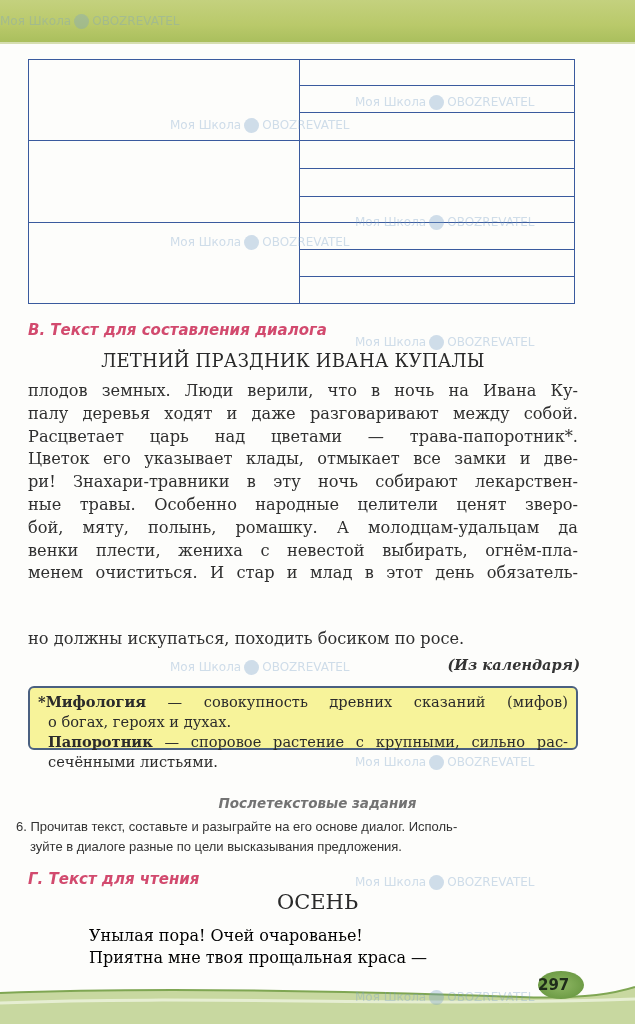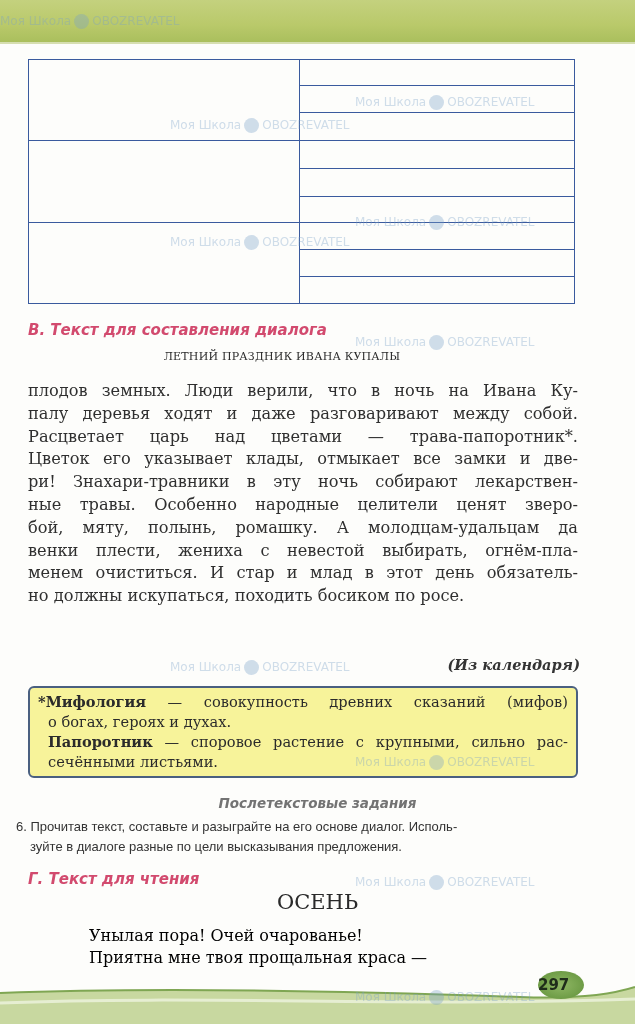--- a/index.html
+++ b/index.html
@@ -2,26 +2,26 @@
 <html><head>
 <meta charset="utf-8">
 <style>
   html, body { margin:0; padding:0; }
   body { width:635px; height:1024px; position:relative; overflow:hidden; background:#fdfdfb; font-family:"DejaVu Serif", serif; color:#2b2b2b; }
   .top-band { position:absolute; left:0; top:0; width:635px; height:42px; background:linear-gradient(180deg,#c4d17e 0%,#b9c96a 60%,#aabf5d 100%); border-bottom:2px solid #d6deb1; }
   .grid-table { position:absolute; left:28px; top:59px; width:547px; height:245px; border:1.5px solid #3a5a9e; box-sizing:border-box; }
   .grid-table .vline { position:absolute; left:270px; top:0; bottom:0; border-left:1.5px solid #3a5a9e; }
   .grid-table .hl { position:absolute; border-top:1.5px solid #3a5a9e; }
   .section-heading { position:absolute; left:28px; font-family:"DejaVu Sans", sans-serif; font-weight:bold; font-style:italic; color:#d24a6e; font-size:15px; }
-  .title { position:absolute; left:0; width:564px; text-align:center; font-size:11px; letter-spacing:0.2px; color:#2a2a2a; }
+  .title { position:absolute; left:0; width:564px; text-align:center; font-size:18px; letter-spacing:0.2px; color:#2a2a2a;padding-left:11px; }
   .para { position:absolute; left:28px; width:550px; font-size:16.2px; line-height:22.8px; text-align:justify; color:#2f2f2f; }
   .para .line { display:block; text-align-last:justify; white-space:nowrap; }
-  .para .line.last { text-align-last:left; }
+  .para .line.last { text-align-last:left;margin-top:43px; }
   .source { position:absolute; right:55px; font-style:italic; font-weight:bold; font-size:14.5px; color:#333; }
-  .note-box { position:absolute; left:28px; top:686px; width:550px; height:92px; background:#f7f39a; border:2px solid #4a6080; border-radius:6px; box-sizing:border-box; padding:4px 8px; font-size:14.6px; line-height:20px; }
+  .note-box { position:absolute; left:28px; top:686px; width:550px; height:64px; background:#f7f39a; border:2px solid #4a6080; border-radius:6px; box-sizing:border-box; padding:4px 8px; font-size:14.6px; line-height:20px; }
   .note-box .line { display:block; white-space:nowrap; }
   .note-box .j { text-align:justify; text-align-last:justify; }
   .note-box b { font-weight:bold; }
   .tasks-heading { position:absolute; left:0; width:635px; text-align:center; top:795px; font-family:"DejaVu Sans", sans-serif; font-weight:bold; font-style:italic; font-size:13.5px; color:#737373; }
   .task { position:absolute; left:16px; top:817px; width:560px; font-family:"Liberation Sans", sans-serif; font-size:13px; line-height:20px; color:#333; }
   .task .indent { padding-left:14px; display:block; }
   .poem-title { position:absolute; left:0; width:635px; text-align:center; top:890px; font-size:21px; color:#2a2a2a; }
   .poem { position:absolute; left:89px; top:925px; font-size:16px; line-height:22px; color:#000000; }
   .bottom-band { position:absolute; left:0; top:985px; width:635px; height:39px; }
   .page-num { position:absolute; left:538px; top:971px; width:46px; height:28px; border-radius:50%; background:radial-gradient(ellipse at center,#8fb764 0%,#6e9c46 70%,#5f8c3a 100%); font-family:"DejaVu Sans", sans-serif; font-weight:bold; font-size:15px; color:#1f2d1a; text-align:left; line-height:28px; }

